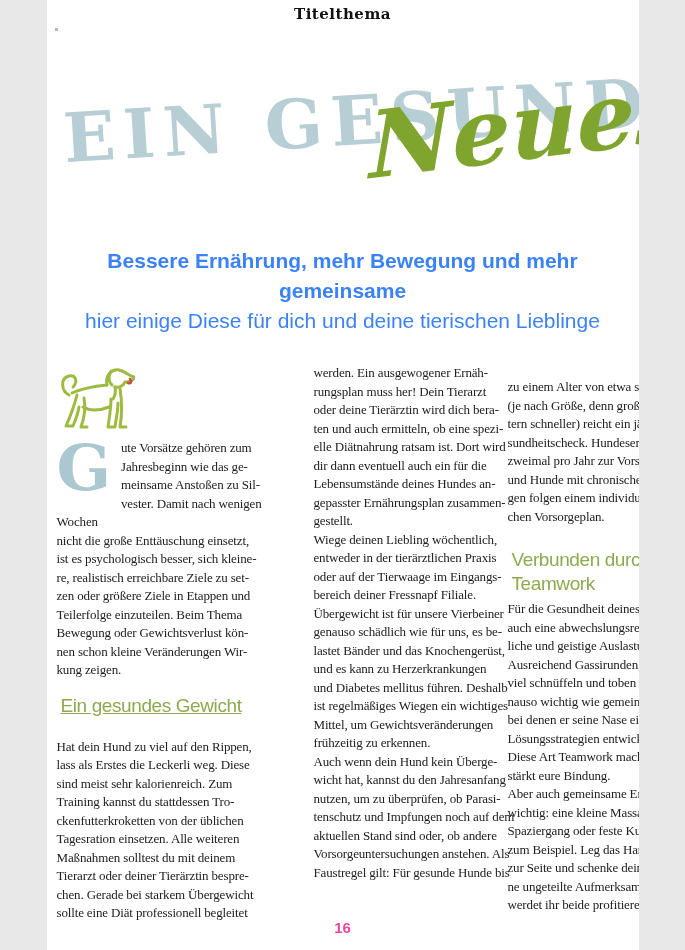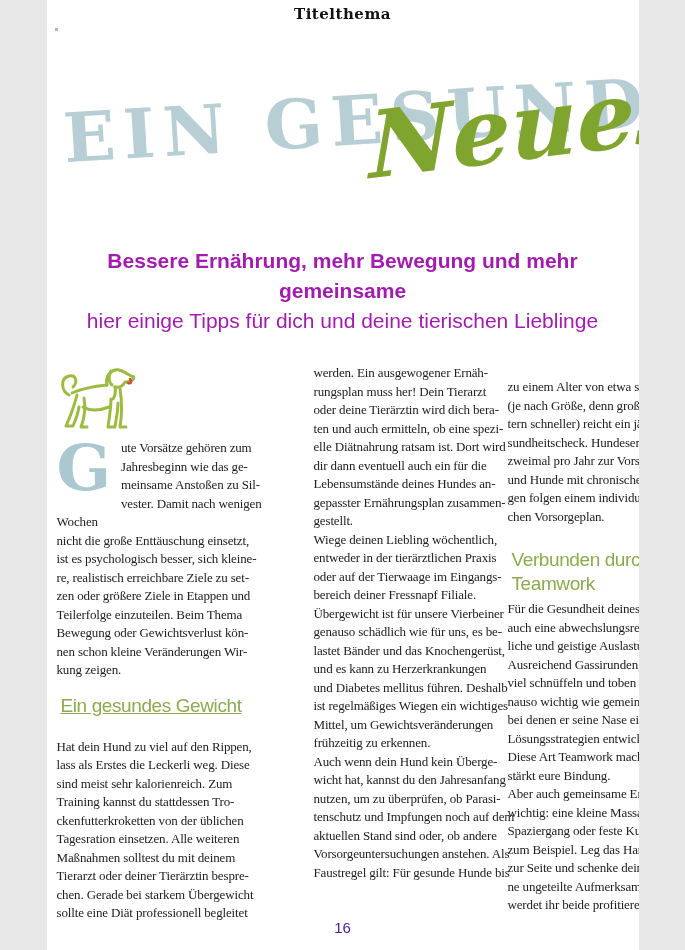--- a/index.html
+++ b/index.html
@@ -11,21 +11,21 @@
   .print-mark{position:absolute;left:8px;top:28px;width:3px;height:3px;background:#b5b5b5;}
 
   .headline-main{position:absolute;left:16px;top:84px;width:665px;
           font-family:"DejaVu Serif",serif;font-weight:700;font-size:68px;line-height:68px;
           letter-spacing:8px;color:#b7ced4;transform:rotate(-3.5deg);transform-origin:50% 50%;white-space:nowrap;}
   .headline-script{position:absolute;left:322px;top:96px;
           font-family:"DejaVu Serif",serif;font-style:italic;font-weight:700;font-size:92px;line-height:100px;
           color:#80a52e;transform:rotate(-7deg) skewX(-6deg);transform-origin:0 50%;white-space:nowrap;}
 
   .intro{position:absolute;top:246px;left:0;width:100%;text-align:center;
-         font-family:"Liberation Sans","DejaVu Sans",sans-serif;font-size:21px;line-height:30px;color:#a21caf;}
+         font-family:"Liberation Sans","DejaVu Sans",sans-serif;font-size:21px;line-height:30px;color:#3b82f6;}
   .intro-bold{font-weight:700;}
 
   .col{position:absolute;}
   .col1{left:10px;top:367px;width:215px;}
   .col2{left:237px;top:364px;width:218px;margin-left:30px;}
   .col3{left:461px;top:378px;width:222px;}
 
   .para{margin:0;font-size:13px;line-height:18.5px;letter-spacing:-0.15px;}
   .para-text{white-space:pre-line;}
 
@@ -36,37 +36,37 @@
   .sec-heading{margin:4px;font-family:"Liberation Sans","DejaVu Sans",sans-serif;font-weight:400;
                font-size:19px;line-height:24px;letter-spacing:-0.4px;color:#8caa4e;}
   .col1 .sec-heading{margin-top:14px;text-decoration:underline;}
   .col1 .para2{margin-top:20px;}
   .col3 .sec-heading{margin-top:22px;}
   .col3 .para2{margin-top:1px;}
 
   .arrow-wrap{position:absolute;left:612px;top:884px;width:44px;height:16px;}
 
   .pagenum{position:absolute;top:919px;left:0;width:100%;text-align:center;
-           font-family:"Liberation Sans","DejaVu Sans",sans-serif;font-weight:400;font-size:15px;color:#4c1d95;}
+           font-family:"Liberation Sans","DejaVu Sans",sans-serif;font-weight:700;font-size:15px;color:#ec4899;}
 </style>
 </head>
 <body>
 
 <div class="page">
 
   <div class="print-mark"></div>
 
   <div class="kicker">Titelthema</div>
 
   <div class="headline-main">EIN GESUNDES</div>
   <div class="headline-script">Neues!</div>
 
   <div class="intro">
     <div class="intro-line intro-bold">Bessere Ernährung, mehr Bewegung und mehr gemeinsame</div>
-    <div class="intro-line">hier einige Tipps für dich und deine tierischen Lieblinge</div>
+    <div class="intro-line">hier einige Diese für dich und deine tierischen Lieblinge</div>
   </div>
 
   <div class="col col1">
     <div class="dog-wrap">
       <svg width="78" height="66" viewBox="0 0 78 66" fill="none" xmlns="http://www.w3.org/2000/svg">
         <g stroke="#9dbb41" stroke-width="3" stroke-linecap="round" stroke-linejoin="round" fill="none">
           <path d="M12 28 C4 24, 3 11, 12 9 C19 7.5, 21 15, 16 20"></path>
           <path d="M15 26 C26 21, 40 19, 50 18"></path>
           <path d="M50 18 C48 8, 55 2, 62 3 C67 4, 70 7, 74 9 L77 10 C77 13, 73 15, 68 15 C66 19, 62 21, 58 20"></path>
           <path d="M54 4 C51 9, 51.5 15, 55 18"></path>

